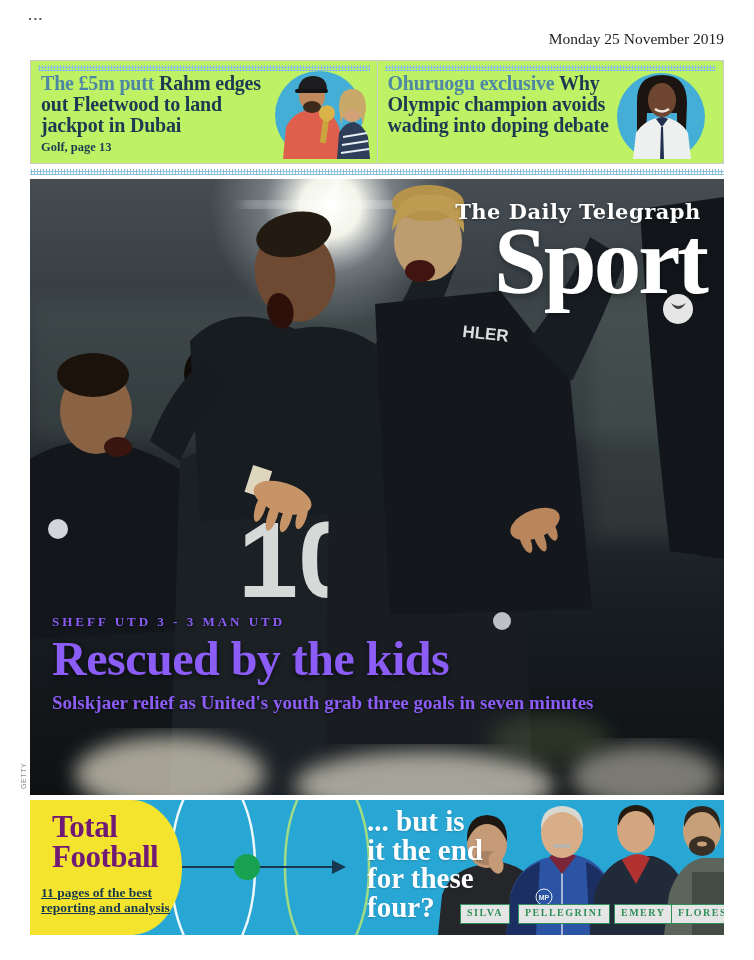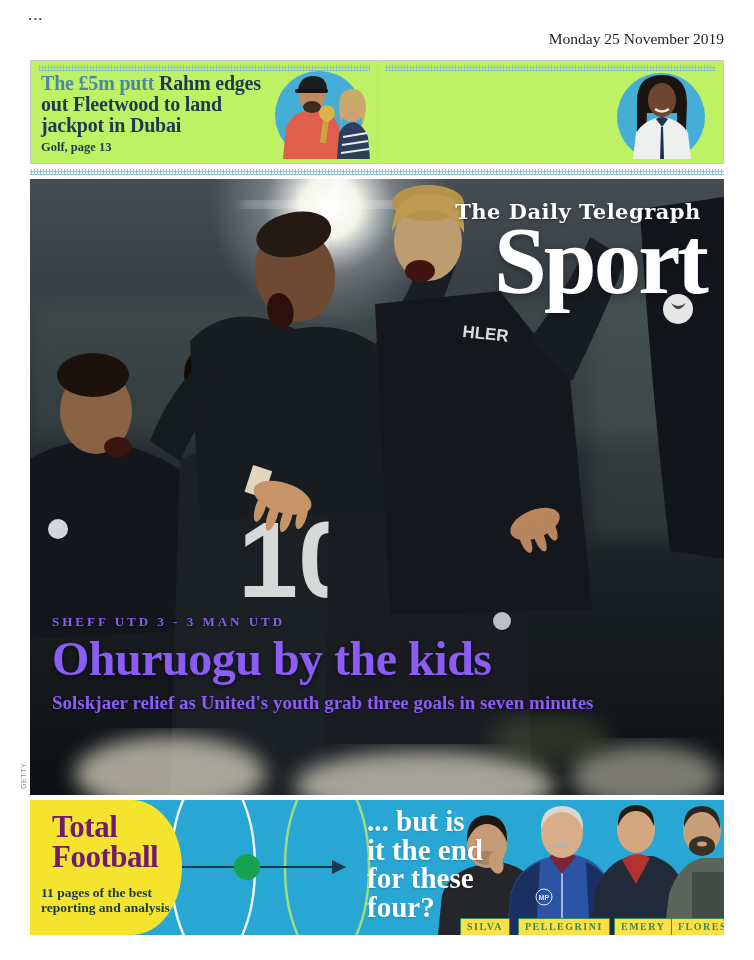--- a/index.html
+++ b/index.html
@@ -48,28 +48,28 @@
           font:7px "Liberation Sans",sans-serif;color:#8f8f8f;letter-spacing:.6px;}
 
   
   .strip{position:absolute;left:30px;top:800px;width:694px;height:135px;background:#29a7d4;overflow:hidden;}
   .pitch{position:absolute;left:0;top:0;width:694px;height:135px;z-index:1;}
   .yellow{position:absolute;left:0;top:0;width:152px;height:135px;background:#f4e42e;z-index:2;
           border-top-right-radius:52px 70px;border-bottom-right-radius:52px 70px;}
   .tf-title{position:absolute;left:22px;top:12px;font:bold 31px/0.97 "Liberation Serif",serif;
             color:#701a75;letter-spacing:-0.5px;z-index:3;}
   .tf-sub{position:absolute;left:11px;top:86px;font:bold 13.5px/1.1 "Liberation Serif",serif;
-          color:#17384f;z-index:3;}
+          color:#17384f;z-index:3;text-decoration:underline;}
   .managers{position:absolute;left:0;top:0;width:694px;height:135px;z-index:2;}
   .question{position:absolute;left:337px;top:7px;width:155px;color:#fff;
             font:bold 29px/0.99 "Liberation Serif",serif;z-index:3;text-shadow:0 1px 2px rgba(0,0,0,.18);}
   .q-pageref{font:bold 13px "Liberation Serif",serif;color:#7f1d1d;margin-top:20px;}
-  .mgr-label{position:absolute;top:118px;z-index:4;background:#fde047;border:1px solid #2e8f5a;
+  .mgr-label{position:absolute;top:104px;z-index:4;background:#e5e5e5;border:1px solid #2e8f5a;
              color:#2e8f5a;font:bold 10px "Liberation Serif",serif;letter-spacing:1.5px;
-             padding:2px 6px 15px;white-space:nowrap;}
+             padding:2px 6px 5px;white-space:nowrap;}
   .lbl-silva{left:430px;} .lbl-pellegrini{left:488px;} .lbl-emery{left:584px;} .lbl-flores{left:641px;}
 </style>
 </head>
 <body>
 
 <div class="page">
 
   <div class="menu-dots">...</div>
   <div class="date">Monday 25 November 2019</div>
 
@@ -97,20 +97,21 @@
           <path d="M82,92 L84,66 Q90,55 99,55 Q109,58 113,70 L115,92 Z" fill="#2e3d58"></path>
           <path d="M88,70 L112,66 M87,78 L113,74 M86,86 L114,82" stroke="#e8eef5" stroke-width="2" fill="none"></path>
           <ellipse cx="97" cy="41" rx="12" ry="14" fill="#d2a077"></ellipse>
           <path d="M84,40 Q84,22 97,22 Q111,22 111,42 L108,58 Q106,44 97,42 Q88,44 86,58 Z" fill="#c8a96a"></path>
         </g>
       </svg>
     </div>
     <div class="teaser teaser-right">
       <div class="dotted"></div>
       <div class="teaser-text">
+        <div class="t-headline"><span class="t-lead">Ohuruogu exclusive</span> <span>Why Olympic champion avoids wading into doping debate</span></div>
       </div>
       <svg class="t-img" width="118" height="92" viewBox="0 0 118 92">
         <circle cx="60" cy="50" r="44" fill="#45aed6"></circle>
         <g>
           <path d="M36,34 Q36,8 61,8 Q86,8 86,36 L84,88 L76,88 L76,46 L46,46 L44,88 L36,88 Z" fill="#1b1410"></path>
           <ellipse cx="61" cy="33" rx="14" ry="17" fill="#6e4630"></ellipse>
           <path d="M54,42 Q61,47 68,42" stroke="#f2e8df" stroke-width="2.5" fill="none"></path>
           <path d="M32,92 L35,66 Q44,52 61,50 Q79,52 87,66 L90,92 Z" fill="#eef0f0"></path>
           <path d="M55,52 L61,60 L67,52 Q61,48 55,52 Z" fill="#223150"></path>
           <path d="M60,60 L62,60 L63,92 L59,92 Z" fill="#223150"></path>
@@ -229,21 +230,21 @@
       </g>
     </svg>
 
     <div class="masthead">
       <div class="m-paper">The Daily Telegraph</div>
       <div class="m-section">Sport</div>
     </div>
 
     <div class="story">
       <div class="strap">SHEFF UTD 3 - 3 MAN UTD</div>
-      <div class="headline">Ohuruogu by the kids</div>
+      <div class="headline">Rescued by the kids</div>
       <div class="standfirst">Solskjaer relief as United's youth grab three goals in seven minutes</div>
     </div>
   </div>
 
   <div class="credit">GETTY</div>
 
   <div class="strip">
     <svg class="pitch" viewBox="0 0 694 135">
       <ellipse cx="183" cy="67" rx="42" ry="95" fill="none" stroke="#eef8fc" stroke-width="2.5"></ellipse>
       <ellipse cx="297" cy="67" rx="42" ry="95" fill="none" stroke="#9fdc84" stroke-width="2.5"></ellipse>

